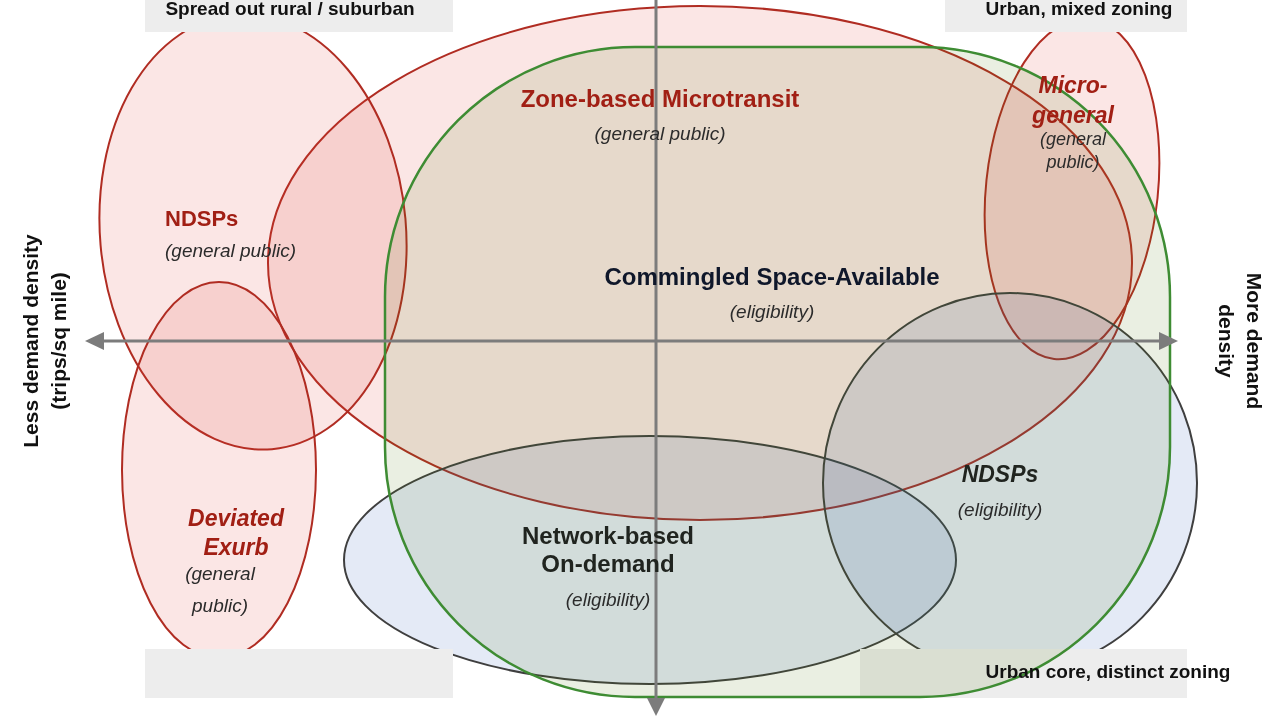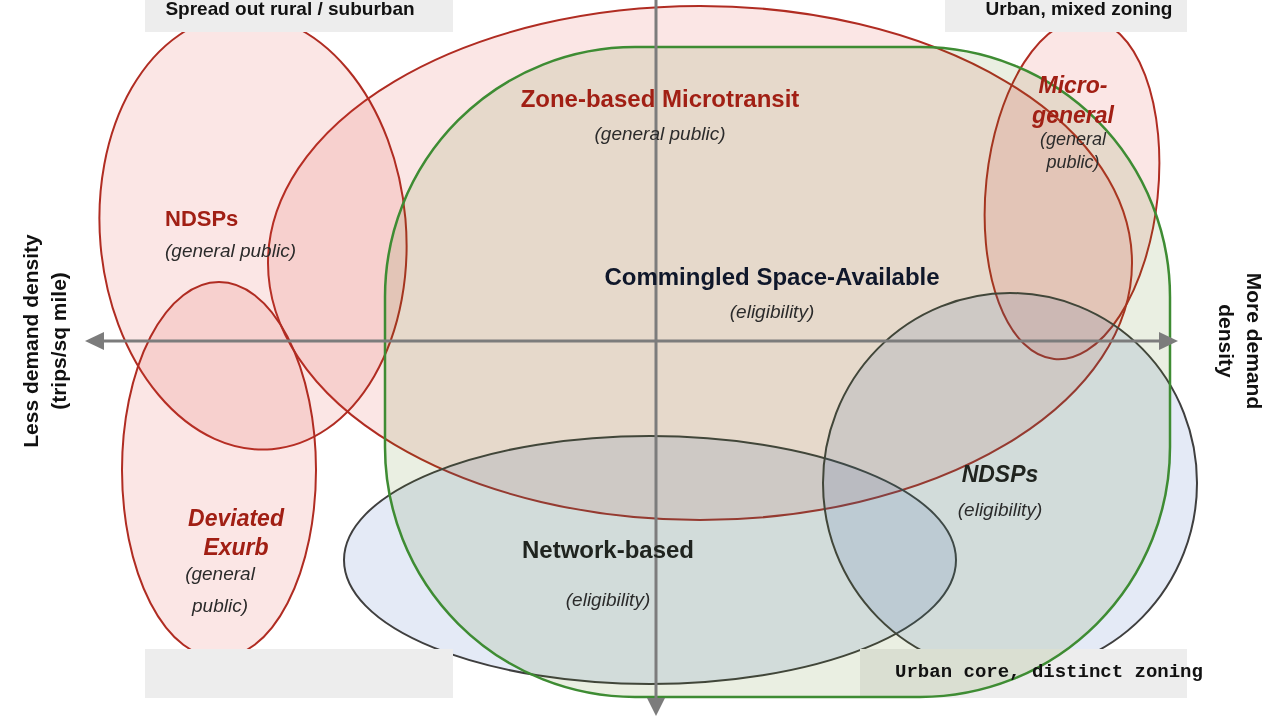--- a/index.html
+++ b/index.html
@@ -53,21 +53,21 @@
       <line x1="100" y1="341" x2="1163" y2="341" stroke-width="3"></line>
       <polygon points="85,341 104,332 104,350" stroke="none"></polygon>
       <polygon points="1178,341 1159,332 1159,350" stroke="none"></polygon>
       <line x1="656" y1="0" x2="656" y2="702" stroke-width="3"></line>
       <polygon points="656,716 647,698 665,698" stroke="none"></polygon>
     </g>
   </svg>
 
   <div class="lbl box-text" style="left:290px;top:9px;">Spread out rural / suburban</div>
   <div class="lbl box-text" style="left:1079px;top:9px;">Urban, mixed zoning</div>
-  <div class="lbl box-text" style="left:1049px;top:672px;font-family:Liberation Mono, monospace;">Urban core, distinct zoning</div>
+  <div class="lbl box-text" style="left:1108px;top:672px;">Urban core, distinct zoning</div>
 
   <div class="lbl set-title red-title t24" style="left:660px;top:99px;">Zone-based Microtransit</div>
   <div class="lbl set-sub s19" style="left:660px;top:126px;">(general public)</div>
 
   <div class="lbl set-title green-title t24" style="left:772px;top:277px;">Commingled Space-Available</div>
   <div class="lbl set-sub s19" style="left:772px;top:304px;">(eligibility)</div>
 
   <div class="lbl-left" style="left:165px;top:207px;">
     <div class="set-title red-title t22">NDSPs</div>
     <div class="set-sub s19">(general public)</div>
@@ -86,20 +86,21 @@
     <div class="set-title red-title t23 lh30">Micro-</div>
     <div class="set-title red-title t23 lh30">general</div>
   </div>
   <div class="lbl" style="left:1073px;top:151px;">
     <div class="set-sub s18">(general</div>
     <div class="set-sub s18">public)</div>
   </div>
 
   <div class="lbl" style="left:608px;top:550px;">
     <div class="set-title dark-title t24">Network-based</div>
+    <div class="set-title dark-title t24">On-demand</div>
   </div>
   <div class="lbl set-sub s19" style="left:608px;top:592px;">(eligibility)</div>
 
   <div class="lbl set-title dark-title t23" style="left:1000px;top:474px;">NDSPs</div>
   <div class="lbl set-sub s19" style="left:1000px;top:502px;">(eligibility)</div>
 
   <div class="lbl axis-label rot-left" style="left:45px;top:341px;">
     <div>Less demand density</div>
     <div>(trips/sq mile)</div>
   </div>

